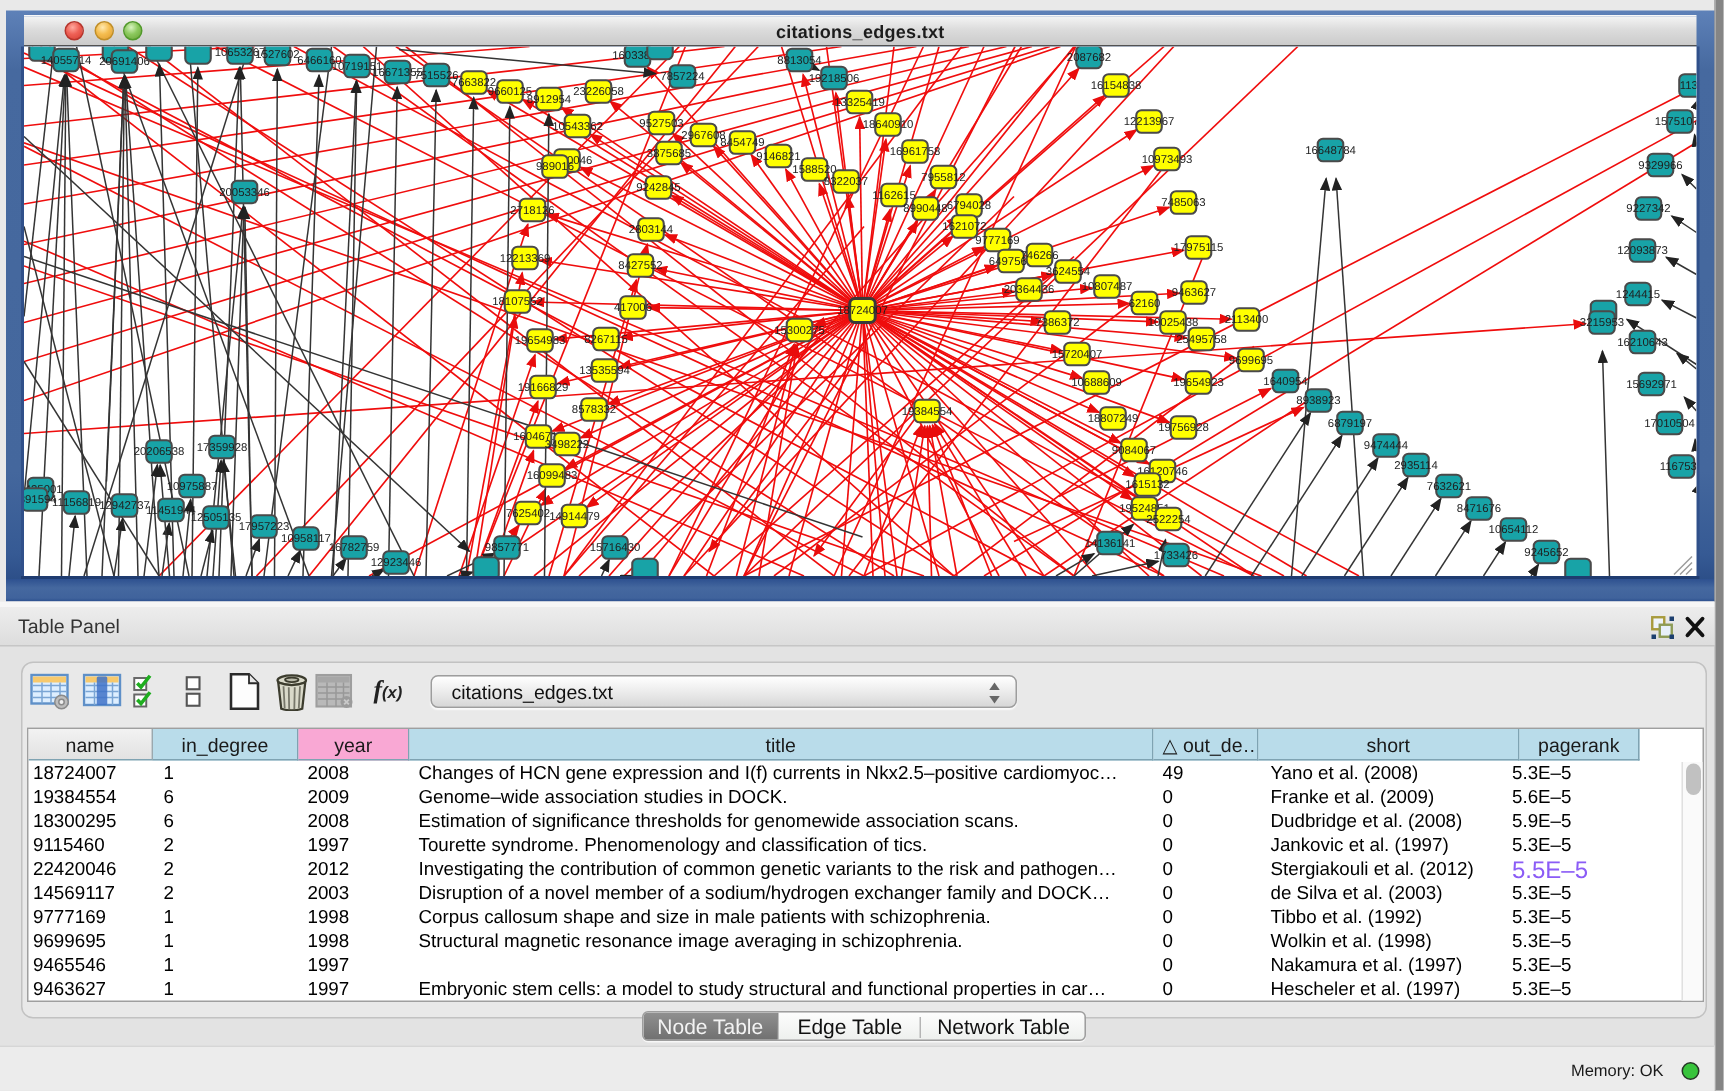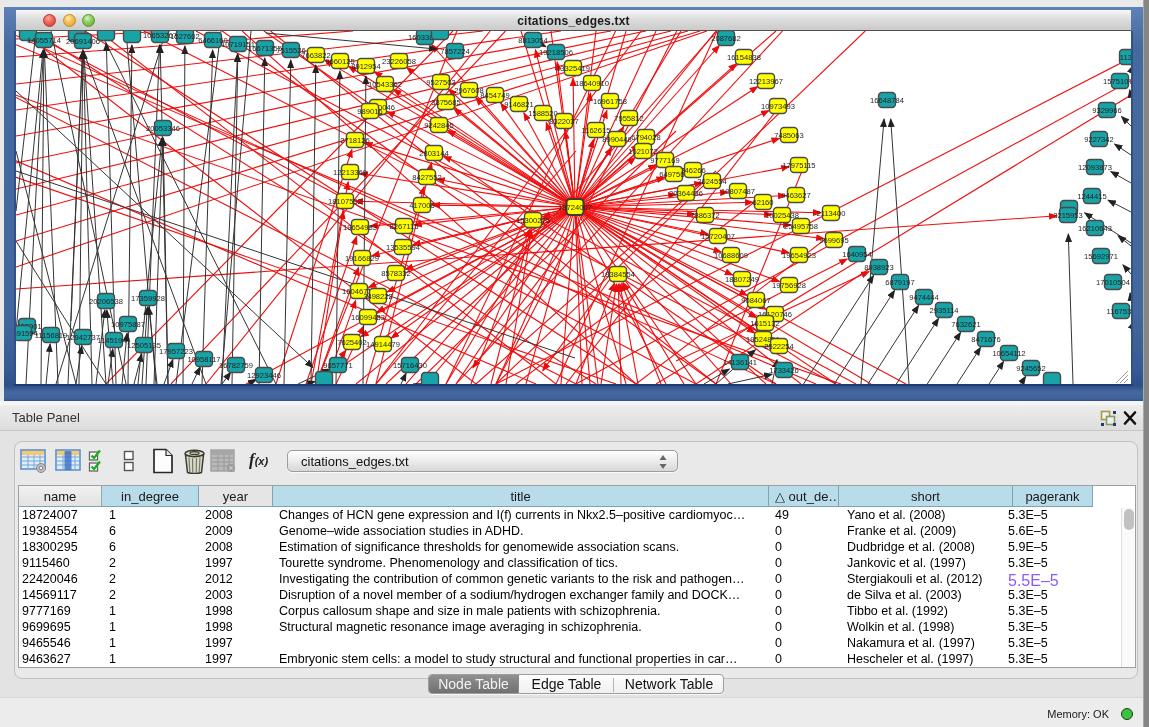--- a/index.html
+++ b/index.html
@@ -620,36 +620,36 @@
     <div class="abs" style="left:13px;top:3px;font-size:13px;color:#111">citations_edges.txt</div>
     <svg class="abs" style="left:370px;top:3px" width="10" height="16" viewBox="0 0 10 16">
       <path d="M5 1 L8.5 6 L1.5 6 Z" fill="#666"></path>
           <path d="M5 15 L8.5 10 L1.5 10 Z" fill="#666"></path>
     </svg>
   </div>
 
   <div class="abs" style="left:18px;top:84px;width:1118px;height:183px;background:#fff;border:1px solid #9f9f9f;overflow:hidden">
     <div class="abs" style="left:0px;top:0;width:83px;height:21px;background:linear-gradient(#f2f2f2,#e2e2e2);border-right:1px solid #9aa8ae;border-bottom:1px solid #7fa3b2;font-size:13px;color:#1a1a1a;line-height:21px;text-align:center;white-space:nowrap;overflow:hidden">name</div>
         <div class="abs" style="left:83px;top:0;width:97px;height:21px;background:#b9dcea;border-right:1px solid #7fa3b2;border-bottom:1px solid #7fa3b2;font-size:13px;color:#1a1a1a;line-height:21px;text-align:center;white-space:nowrap;overflow:hidden">in_degree</div>
-        <div class="abs" style="left:180px;top:0;width:74px;height:21px;background:#e5e5e5;border-right:1px solid #7fa3b2;border-bottom:1px solid #7fa3b2;font-size:13px;color:#1a1a1a;line-height:21px;text-align:center;white-space:nowrap;overflow:hidden">year</div>
+        <div class="abs" style="left:180px;top:0;width:74px;height:21px;background:#f9a8d4;border-right:1px solid #7fa3b2;border-bottom:1px solid #7fa3b2;font-size:13px;color:#1a1a1a;line-height:21px;text-align:center;white-space:nowrap;overflow:hidden">year</div>
         <div class="abs" style="left:254px;top:0;width:496px;height:21px;background:#b9dcea;border-right:1px solid #7fa3b2;border-bottom:1px solid #7fa3b2;font-size:13px;color:#1a1a1a;line-height:21px;text-align:center;white-space:nowrap;overflow:hidden">title</div>
         <div class="abs" style="left:750px;top:0;width:70px;height:21px;background:#b9dcea;border-right:1px solid #7fa3b2;border-bottom:1px solid #7fa3b2;font-size:13px;color:#1a1a1a;line-height:21px;text-align:left;padding-left:6px;white-space:nowrap;overflow:hidden">△ out_de…</div>
         <div class="abs" style="left:820px;top:0;width:174px;height:21px;background:#b9dcea;border-right:1px solid #7fa3b2;border-bottom:1px solid #7fa3b2;font-size:13px;color:#1a1a1a;line-height:21px;text-align:center;white-space:nowrap;overflow:hidden">short</div>
         <div class="abs" style="left:994px;top:0;width:80px;height:21px;background:#b9dcea;border-right:1px solid #7fa3b2;border-bottom:1px solid #7fa3b2;font-size:13px;color:#1a1a1a;line-height:21px;text-align:center;white-space:nowrap;overflow:hidden">pagerank</div>
         <div class="abs" style="left:3px;top:22px;font-size:12.5px;color:#000;white-space:nowrap">18724007</div>
         <div class="abs" style="left:90px;top:22px;font-size:12.5px;color:#000;white-space:nowrap">1</div>
         <div class="abs" style="left:186px;top:22px;font-size:12.5px;color:#000;white-space:nowrap">2008</div>
         <div class="abs" style="left:260px;top:22px;font-size:12.5px;color:#000;white-space:nowrap">Changes of HCN gene expression and I(f) currents in Nkx2.5–positive cardiomyoc…</div>
         <div class="abs" style="left:756px;top:22px;font-size:12.5px;color:#000;white-space:nowrap">49</div>
         <div class="abs" style="left:828px;top:22px;font-size:12.5px;color:#000;white-space:nowrap">Yano et al. (2008)</div>
         <div class="abs" style="left:989px;top:22px;font-size:12.5px;color:#000;white-space:nowrap">5.3E–5</div>
         <div class="abs" style="left:3px;top:38px;font-size:12.5px;color:#000;white-space:nowrap">19384554</div>
         <div class="abs" style="left:90px;top:38px;font-size:12.5px;color:#000;white-space:nowrap">6</div>
         <div class="abs" style="left:186px;top:38px;font-size:12.5px;color:#000;white-space:nowrap">2009</div>
-        <div class="abs" style="left:260px;top:38px;font-size:12.5px;color:#000;white-space:nowrap">Genome–wide association studies in ADHD.</div>
+        <div class="abs" style="left:260px;top:38px;font-size:12.5px;color:#000;white-space:nowrap">Genome–wide association studies in DOCK.</div>
         <div class="abs" style="left:756px;top:38px;font-size:12.5px;color:#000;white-space:nowrap">0</div>
         <div class="abs" style="left:828px;top:38px;font-size:12.5px;color:#000;white-space:nowrap">Franke et al. (2009)</div>
         <div class="abs" style="left:989px;top:38px;font-size:12.5px;color:#000;white-space:nowrap">5.6E–5</div>
         <div class="abs" style="left:3px;top:54px;font-size:12.5px;color:#000;white-space:nowrap">18300295</div>
         <div class="abs" style="left:90px;top:54px;font-size:12.5px;color:#000;white-space:nowrap">6</div>
         <div class="abs" style="left:186px;top:54px;font-size:12.5px;color:#000;white-space:nowrap">2008</div>
         <div class="abs" style="left:260px;top:54px;font-size:12.5px;color:#000;white-space:nowrap">Estimation of significance thresholds for genomewide association scans.</div>
         <div class="abs" style="left:756px;top:54px;font-size:12.5px;color:#000;white-space:nowrap">0</div>
         <div class="abs" style="left:828px;top:54px;font-size:12.5px;color:#000;white-space:nowrap">Dudbridge et al. (2008)</div>
         <div class="abs" style="left:989px;top:54px;font-size:12.5px;color:#000;white-space:nowrap">5.9E–5</div>

